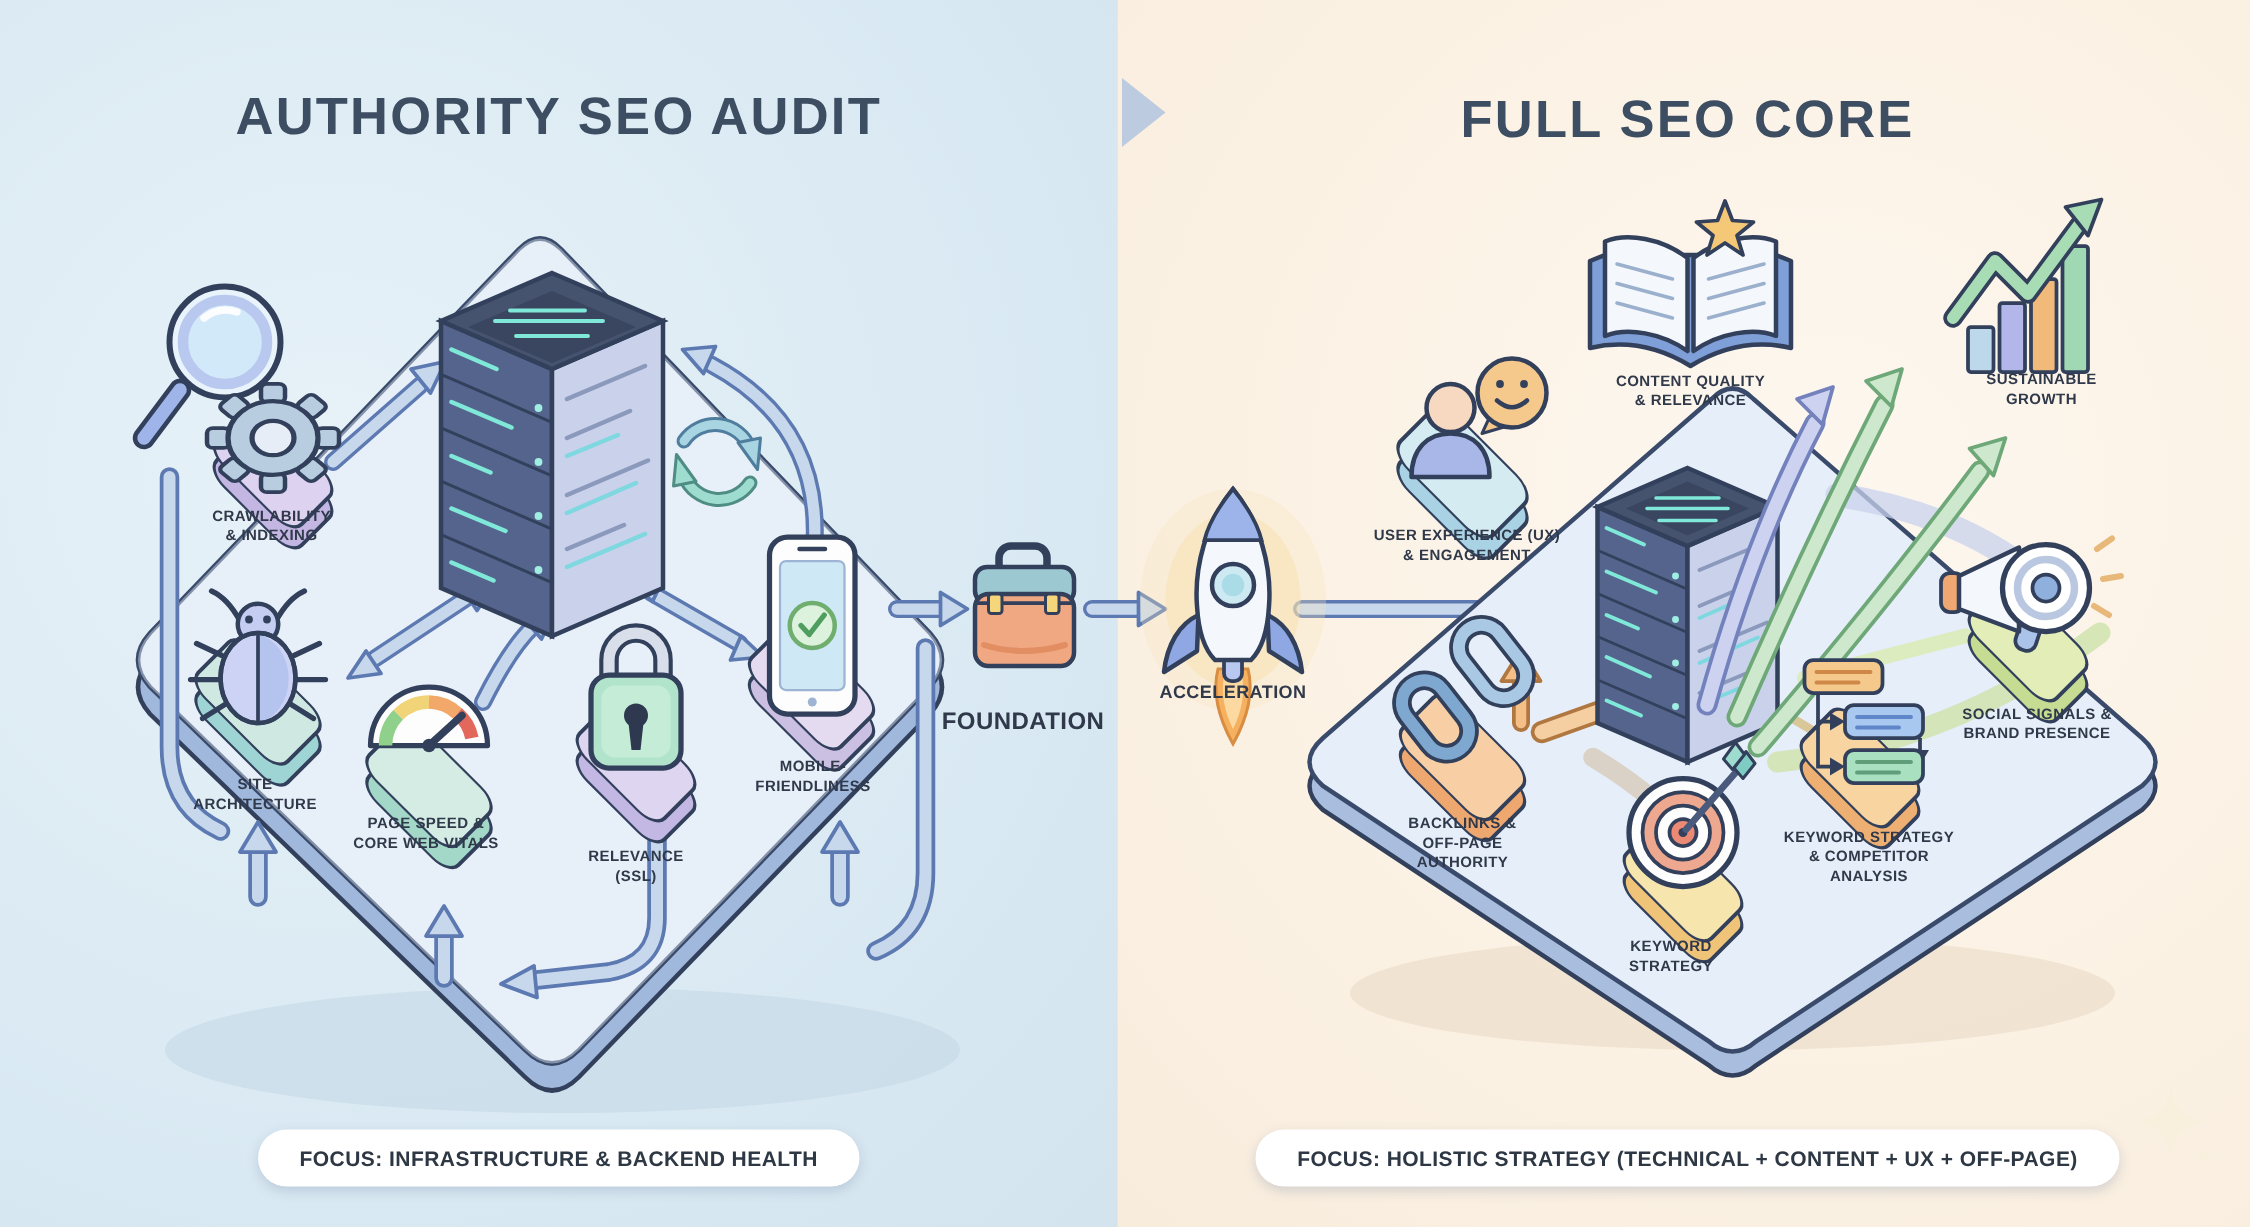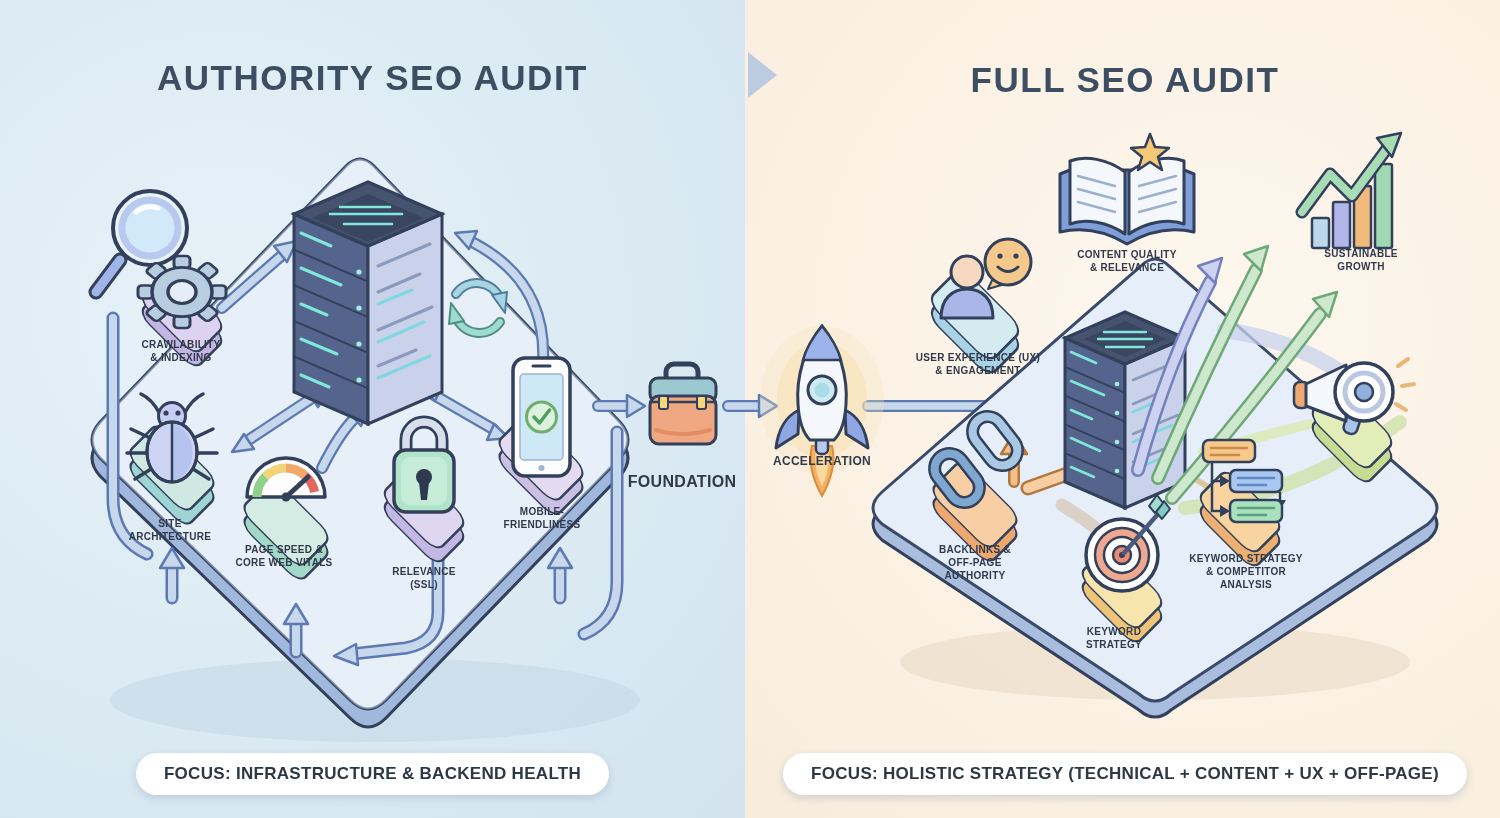--- a/index.html
+++ b/index.html
@@ -9,21 +9,21 @@
   #half-left{left:0;width:745px;background:radial-gradient(circle at 30% 38%,#e7f2f8 0%,#dbeaf3 55%,#d3e4ef 100%);}
   #half-right{left:745px;width:755px;background:radial-gradient(circle at 62% 40%,#fdf7ef 0%,#fbf1e3 60%,#f8ecdc 100%);}
   svg.canvas{position:absolute;left:0;top:0;z-index:1;}
   .title{position:absolute;z-index:2;text-align:center;font-weight:bold;
          font-size:35px;letter-spacing:1.5px;color:#3d4e63;}
   .lbl{position:absolute;z-index:2;text-align:center;font-weight:bold;
        font-size:10px;line-height:1.28;letter-spacing:.3px;color:#30394a;
        white-space:pre-line;}
   .pill-wrap{position:absolute;z-index:2;text-align:center;}
   .pill{display:inline-block;background:#ffffff;border-radius:999px;
-        padding:11px 28px;font-weight:bold;font-size:17px;letter-spacing:.3px;
+        padding:11px 28px;font-weight:bold;font-size:14px;letter-spacing:.3px;
         color:#2e3844;box-shadow:0 3px 8px rgba(110,130,160,.28);}
 </style>
 </head>
 <body>
 
 <div id="stage">
   <div class="half" id="half-left"></div>
   <div class="half" id="half-right"></div>
 
   <svg class="canvas" width="1500" height="818" viewBox="0 0 1500 818">
@@ -403,21 +403,21 @@
       </g>
     </g>
 
     <g fill="#f8f0dc" opacity=".95">
       <path d="M 1447 724 C 1450 740 1454 744 1469 748 C 1454 752 1450 756 1447 772 C 1444 756 1440 752 1425 748 C 1440 744 1444 740 1447 724 Z"></path>
       <circle cx="1470" cy="770" r="3.5"></circle>
     </g>
   </svg>
 
   <div class="title" style="left:0;top:58;width:745px;top:58px;">AUTHORITY SEO AUDIT</div>
-  <div class="title" style="left:750px;top:60px;width:750px;">FULL SEO AUDIT</div>
+  <div class="title" style="left:750px;top:60px;width:750px;">FULL SEO CORE</div>
 
   <div class="lbl" style="left:81px;top:339px;width:200px;">CRAWLABILITY
 &amp; INDEXING</div>
   <div class="lbl" style="left:70px;top:506px;width:200px;margin-top:12px;">SITE
 ARCHITECTURE</div>
   <div class="lbl" style="left:174px;top:544px;width:220px;">PAGE SPEED &amp;
 CORE WEB VITALS</div>
   <div class="lbl" style="left:344px;top:566px;width:160px;">RELEVANCE
 (SSL)</div>
   <div class="lbl" style="left:442px;top:506px;width:200px;">MOBILE-
@@ -425,20 +425,22 @@
 
   <div class="lbl" style="left:592px;top:472px;width:180px;font-size:16px;">FOUNDATION</div>
   <div class="lbl" style="left:732px;top:454px;width:180px;font-size:12px;">ACCELERATION</div>
 
   <div class="lbl" style="left:858px;top:352px;width:240px;">USER EXPERIENCE (UX)
 &amp; ENGAGEMENT</div>
   <div class="lbl" style="left:1017px;top:249px;width:220px;">CONTENT QUALITY
 &amp; RELEVANCE</div>
   <div class="lbl" style="left:1261px;top:248px;width:200px;">SUSTAINABLE
 GROWTH</div>
+  <div class="lbl" style="left:1248px;top:471px;width:220px;">SOCIAL SIGNALS &amp;
+BRAND PRESENCE</div>
   <div class="lbl" style="left:875px;top:544px;width:200px;">BACKLINKS &amp;
 OFF-PAGE
 AUTHORITY</div>
   <div class="lbl" style="left:1014px;top:626px;width:200px;">KEYWORD
 STRATEGY</div>
   <div class="lbl" style="left:1136px;top:553px;width:220px;">KEYWORD STRATEGY
 &amp; COMPETITOR
 ANALYSIS</div>
 
   <div class="pill-wrap" style="left:0;width:745px;top:753px;">

